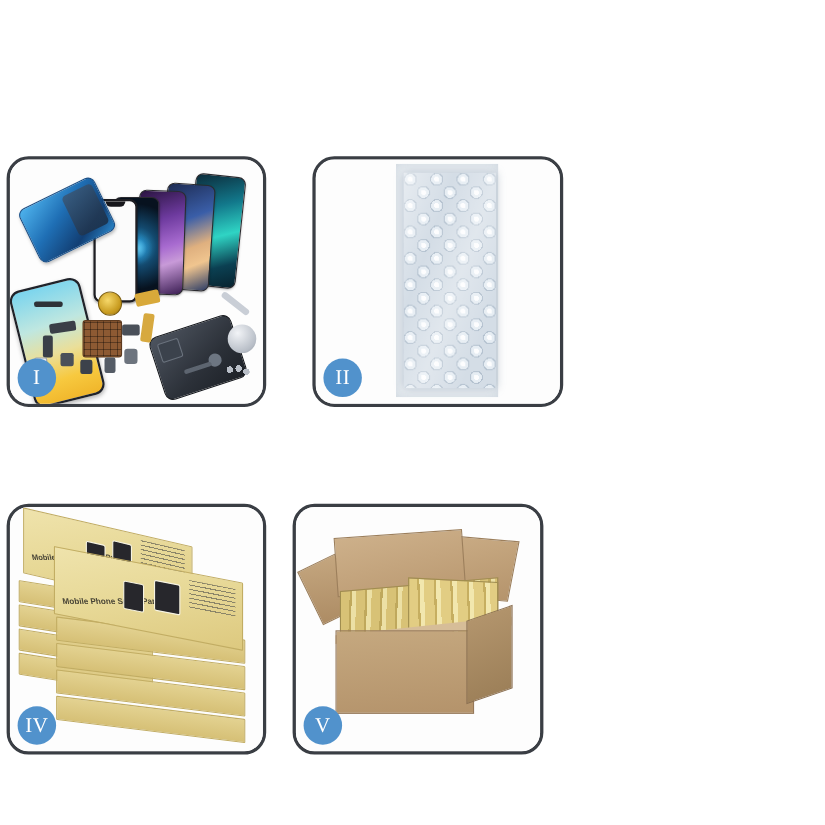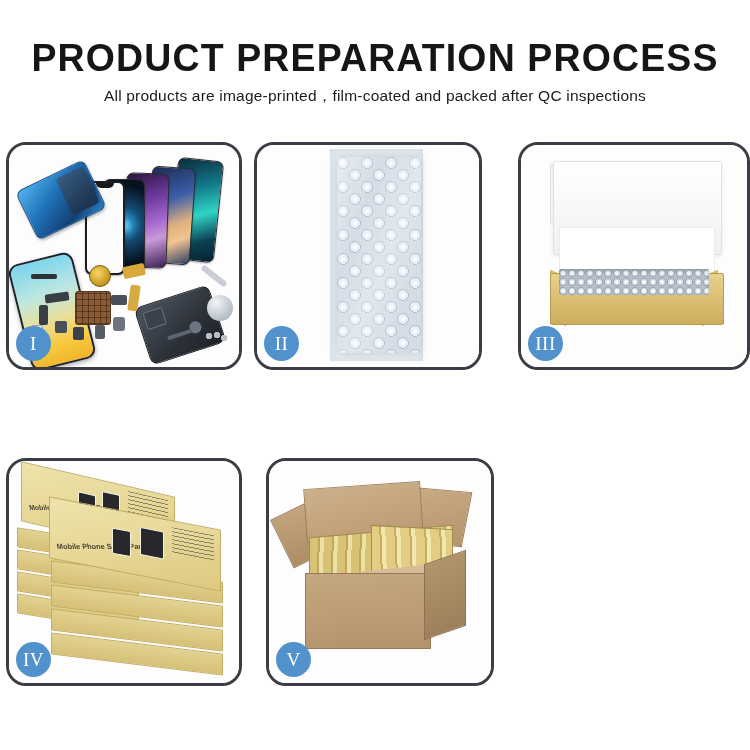--- a/index.html
+++ b/index.html
@@ -32,21 +32,21 @@
   
   .grid{position:absolute;left:0;top:140px;width:750px;height:560px;}
   .panel{
     position:absolute;
     border:3.5px solid #3a3e44;
     border-radius:20px;
     background:#ffffff;
     overflow:hidden;
   }
   .p1{left:6px;  top:2px;   width:230px;height:222px;}
-  .p2{left:254px;top:2px;   width:222px;height:222px;}
+  .p2{left:284px;top:2px;   width:222px;height:222px;}
   .p3{left:518px;top:2px;   width:226px;height:222px;}
   .p4{left:6px;  top:318px; width:230px;height:222px;}
   .p5{left:266px;top:318px; width:222px;height:222px;}
   .p6{left:518px;top:318px; width:226px;height:222px;}
 
   .stage{position:absolute;inset:0;background:#fdfdfd;}
 
   .badge{
     position:absolute;left:7px;bottom:6px;
     width:35px;height:35px;border-radius:50%;
@@ -198,24 +198,20 @@
   .c6-tab1{position:absolute;left:24%;top:92px;width:9%;height:18px;background:#ab8b63;opacity:.8;}
   .c6-tab2{position:absolute;left:24%;top:156px;width:9%;height:16px;background:#ab8b63;opacity:.8;}
   .c6-tape{position:absolute;left:52%;top:8px;width:34%;height:44px;
      background:linear-gradient(150deg,rgba(255,255,255,.55),rgba(220,230,235,.25));transform:skewY(-14deg);}
 </style>
 </head>
 <body>
 
 <div class="page">
 
-  <div class="header">
-    <div class="title">PRODUCT PREPARATION PROCESS</div>
-    <div class="subtitle">All products are image-printed，film-coated and packed after QC inspections</div>
-  </div>
 
   <div class="grid">
 
     <div class="panel p1">
       <div class="stage">
         <div class="phone-fan">
           <div class="pf pf1"></div>
           <div class="pf pf2"></div>
           <div class="pf pf3"></div>
           <div class="pf pf4"></div>
@@ -252,33 +248,20 @@
 
     <div class="panel p2">
       <div class="stage">
         <div class="wrap-sheet"></div>
         <div class="bubbles"></div>
         <div class="wrap-gloss"></div>
       </div>
       <div class="badge">II</div>
     </div>
 
-    <div class="panel p3">
-      <div class="stage">
-        <div class="lid-flapL"></div>
-        <div class="lid-flapR"></div>
-        <div class="lid-back"></div>
-        <div class="lid-front"></div>
-        <div class="box-front-l"></div>
-        <div class="box-front-r"></div>
-        <div class="box-body"></div>
-        <div class="box-inner"></div>
-      </div>
-      <div class="badge">III</div>
-    </div>
 
     <div class="panel p4">
       <div class="stage">
         <div class="stack">
 
           <div class="kbox kb-side" style="left:2px;top:62px;width:120px;height:18px;transform:skewY(9deg);"></div>
           <div class="kbox kb-side" style="left:2px;top:84px;width:120px;height:18px;transform:skewY(9deg);"></div>
           <div class="kbox kb-side" style="left:2px;top:106px;width:120px;height:18px;transform:skewY(9deg);"></div>
           <div class="kbox kb-side" style="left:2px;top:128px;width:120px;height:18px;transform:skewY(9deg);"></div>
 

